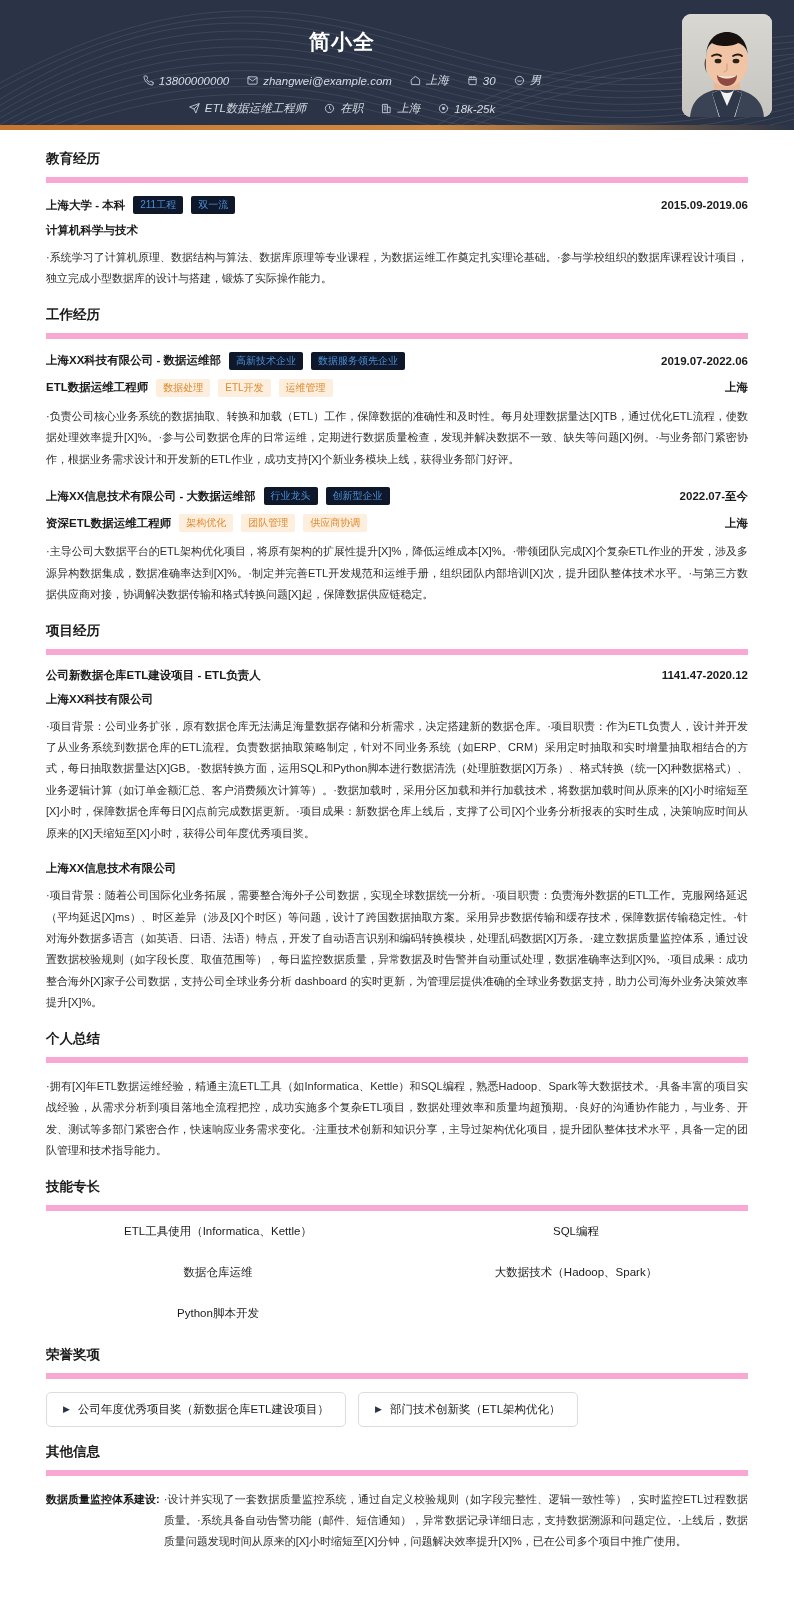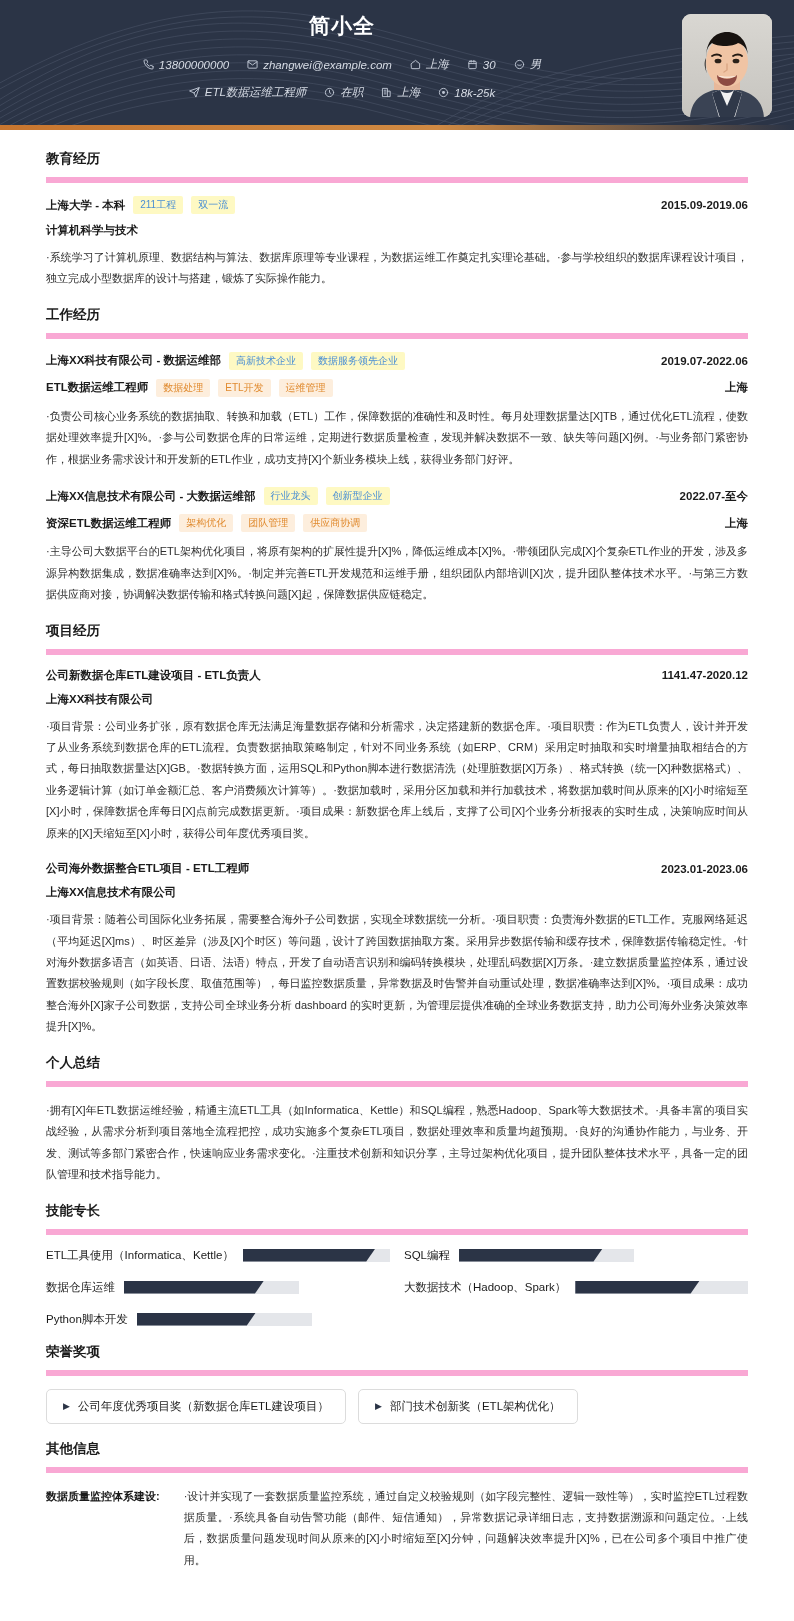--- a/index.html
+++ b/index.html
@@ -27,21 +27,21 @@
   }
   .header-accent {
     position: absolute;
     left: 0; right: 0; bottom: 0;
     height: 5px;
     background: linear-gradient(90deg, #c8762f 0%, #d08a43 55%, #2b3446 100%);
   }
   .header-inner {
     position: relative;
     z-index: 3;
-    padding: 8px 24px 0 24px;
+    padding: 24px 24px 0 24px;
     height: 158px;
   }
   .name {
     text-align: center;
     color: #fff;
     font-size: 21px;
     font-weight: bold;
     letter-spacing: 1px;
     padding-right: 110px;
     margin-top: 4px;
@@ -99,21 +99,21 @@
   .entry-title { font-size: 11.5px; font-weight: bold; color: #1b1b1b; }
   .entry-right { font-size: 11.5px; font-weight: bold; color: #1b1b1b; white-space: nowrap; }
 
   .tag {
     font-size: 10px;
     padding: 2px 7px;
     border-radius: 2px;
     white-space: nowrap;
     line-height: 1.4;
   }
-  .tag.blue { background: #fef9c3; color: #4a8fd4; }
+  .tag.blue { background: #0f172a; color: #4a8fd4; }
   .tag.orange { background: #fdeedd; color: #e08a2e; }
 
   .entry-sub {
     font-size: 11.5px;
     font-weight: bold;
     color: #1b1b1b;
     margin-bottom: 9px;
   }
   .desc {
     font-size: 11px;
@@ -126,20 +126,21 @@
   .skills-grid {
     display: grid;
     grid-template-columns: 1fr 1fr;
     column-gap: 14px;
     row-gap: 17px;
   }
   .skill {
     display: flex;
     align-items: center;
     gap: 9px;
+    flex-direction: column;
   }
   .skill-label {
     font-size: 11.5px;
     color: #1b1b1b;
     white-space: nowrap;
   }
   .skill-track {
     position: relative;
     height: 13px;
     flex: 1;
@@ -177,21 +178,20 @@
     color: #1b1b1b;
     white-space: nowrap;
     line-height: 1.95;
   }
   .other-val {
     font-size: 11px;
     line-height: 1.95;
     color: #2e2e2e;
     text-align: justify;
     flex: 1;
-    margin-left: 20px;
   }
 </style>
 </head>
 <body>
 
 <div class="header">
   <svg class="header-waves" viewBox="0 0 794 130" preserveAspectRatio="none">
     <g fill="none" stroke="#8c97ad" stroke-width="0.7" opacity="0.55">
       <path d="M-20,112 C120,20 230,6 360,40 C500,76 600,120 814,66"></path>
       <path d="M-20,118 C120,28 232,14 362,48 C502,84 602,126 814,72"></path>
@@ -380,24 +380,20 @@
     <div class="entry">
       <div class="entry-line">
         <span class="entry-title">公司新数据仓库ETL建设项目 - ETL负责人</span>
         <span class="entry-right">1141.47-2020.12</span>
       </div>
       <div class="entry-sub">上海XX科技有限公司</div>
       <div class="desc">·项目背景：公司业务扩张，原有数据仓库无法满足海量数据存储和分析需求，决定搭建新的数据仓库。·项目职责：作为ETL负责人，设计并开发了从业务系统到数据仓库的ETL流程。负责数据抽取策略制定，针对不同业务系统（如ERP、CRM）采用定时抽取和实时增量抽取相结合的方式，每日抽取数据量达[X]GB。·数据转换方面，运用SQL和Python脚本进行数据清洗（处理脏数据[X]万条）、格式转换（统一[X]种数据格式）、业务逻辑计算（如订单金额汇总、客户消费频次计算等）。·数据加载时，采用分区加载和并行加载技术，将数据加载时间从原来的[X]小时缩短至[X]小时，保障数据仓库每日[X]点前完成数据更新。·项目成果：新数据仓库上线后，支撑了公司[X]个业务分析报表的实时生成，决策响应时间从原来的[X]天缩短至[X]小时，获得公司年度优秀项目奖。</div>
     </div>
 
     <div class="entry" style="margin-top:17px;">
-      <div class="entry-line">
-        <span class="entry-title">公司海外数据整合ETL项目 - ETL工程师</span>
-        <span class="entry-right">2023.01-2023.06</span>
-      </div>
       <div class="entry-sub">上海XX信息技术有限公司</div>
       <div class="desc">·项目背景：随着公司国际化业务拓展，需要整合海外子公司数据，实现全球数据统一分析。·项目职责：负责海外数据的ETL工作。克服网络延迟（平均延迟[X]ms）、时区差异（涉及[X]个时区）等问题，设计了跨国数据抽取方案。采用异步数据传输和缓存技术，保障数据传输稳定性。·针对海外数据多语言（如英语、日语、法语）特点，开发了自动语言识别和编码转换模块，处理乱码数据[X]万条。·建立数据质量监控体系，通过设置数据校验规则（如字段长度、取值范围等），每日监控数据质量，异常数据及时告警并自动重试处理，数据准确率达到[X]%。·项目成果：成功整合海外[X]家子公司数据，支持公司全球业务分析 dashboard 的实时更新，为管理层提供准确的全球业务数据支持，助力公司海外业务决策效率提升[X]%。</div>
     </div>
   </div>
 
   <div class="section">
     <div class="section-title">个人总结</div>
     <div class="desc">·拥有[X]年ETL数据运维经验，精通主流ETL工具（如Informatica、Kettle）和SQL编程，熟悉Hadoop、Spark等大数据技术。·具备丰富的项目实战经验，从需求分析到项目落地全流程把控，成功实施多个复杂ETL项目，数据处理效率和质量均超预期。·良好的沟通协作能力，与业务、开发、测试等多部门紧密合作，快速响应业务需求变化。·注重技术创新和知识分享，主导过架构优化项目，提升团队整体技术水平，具备一定的团队管理和技术指导能力。</div>
   </div>
 

